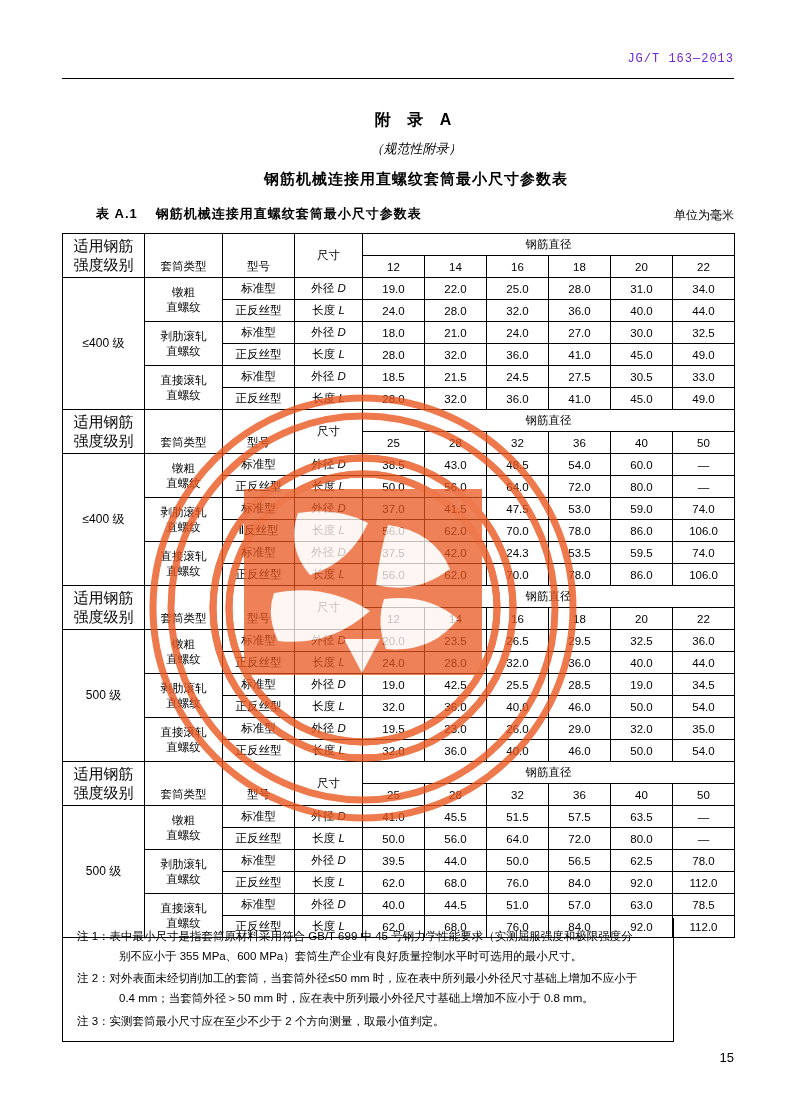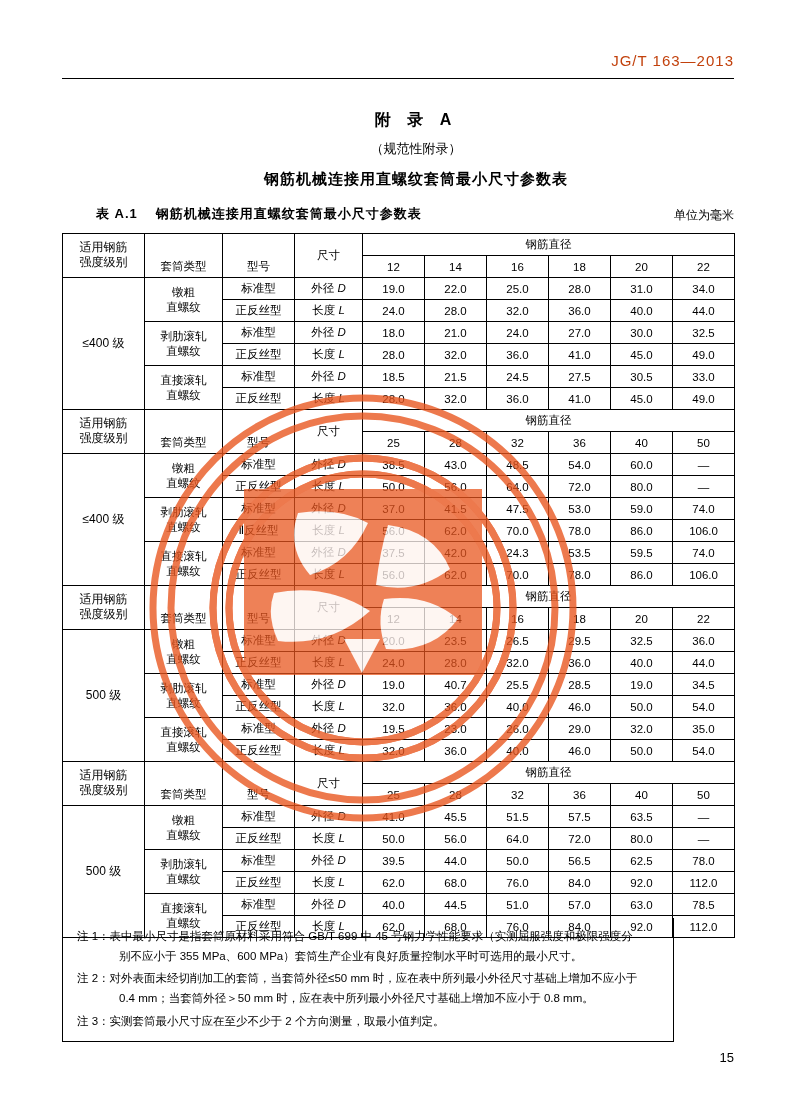--- a/index.html
+++ b/index.html
@@ -19,24 +19,24 @@
     position: absolute;
     left: 0; top: 0;
     width: 796px;
     height: 1102px;
     background: #fff;
   }
   .header-std {
     position: absolute;
     right: 62px;
     top: 52px;
-    font-family: Liberation Sans, sans-serif;
-    font-size: 15px;
+    font-family: Liberation Mono, monospace;
+    font-size: 12px;
     letter-spacing: 1px;
-    color: #c2410c;
+    color: #6d28d9;
   }
   .header-rule {
     position: absolute;
     left: 62px;
     right: 62px;
     top: 78px;
     border-bottom: 1px solid #000;
   }
   .title-block {
     position: absolute;
@@ -49,20 +49,21 @@
   .title-main {
     font-family: "Liberation Sans", sans-serif;
     font-weight: bold;
     font-size: 16px;
     letter-spacing: 6px;
   }
   .title-sub {
     font-family: "Liberation Sans", sans-serif;
     font-size: 13px;
     margin-top: 9px;
+    font-style: italic;
   }
   .title-name {
     font-family: "Liberation Sans", sans-serif;
     font-weight: bold;
     font-size: 15px;
     margin-top: 12px;
     letter-spacing: 1px;
   }
   .tablecap {
     position: absolute;
@@ -98,23 +99,22 @@
     padding: 0;
     height: 21px;
     font-weight: normal;
   }
   td.grade {
     font-weight: bold;
     font-size: 12px;
   }
   td.hdr {
     font-weight: bold;
-    font-size: 12px;
+    font-size: 15px;
     line-height: 1.25;
-    font-family: Liberation Mono, monospace;
   }
   td.hdr2 {
     font-weight: bold;
     font-size: 11.5px;
     margin-top: 33px;
   }
   td.type {
     font-size: 11.5px;
     line-height: 1.25;
   }
@@ -388,21 +388,21 @@
           <td class="num">32.0</td>
           <td class="num">36.0</td>
           <td class="num">40.0</td>
           <td class="num">44.0</td>
         </tr>
         <tr>
           <td class="type" rowspan="2">剥肋滚轧<br>直螺纹</td>
           <td>标准型</td>
           <td class="dim">外径 <span class="ital">D</span></td>
           <td class="num">19.0</td>
-          <td class="num">40.7</td>
+          <td class="num">42.5</td>
           <td class="num">25.5</td>
           <td class="num">28.5</td>
           <td class="num">19.0</td>
           <td class="num">34.5</td>
         </tr>
         <tr>
           <td>正反丝型</td>
           <td class="dim">长度 <span class="ital">L</span></td>
           <td class="num">32.0</td>
           <td class="num">36.0</td>

